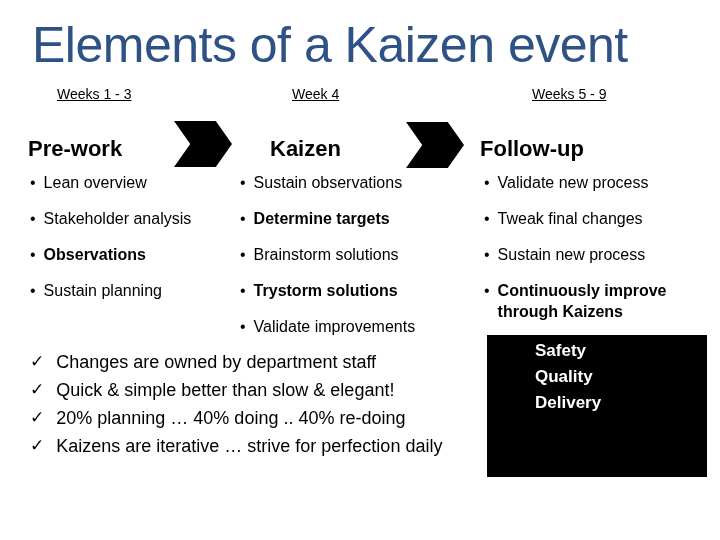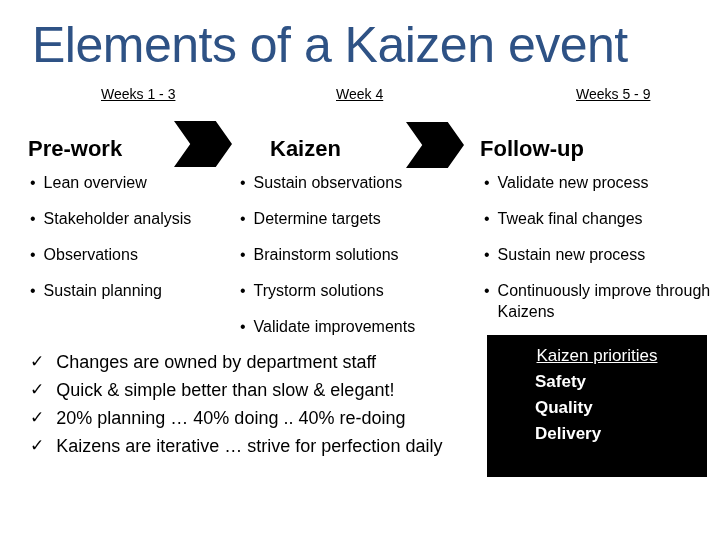--- a/index.html
+++ b/index.html
@@ -26,21 +26,20 @@
     letter-spacing: -0.5px;
     color: var(--title, #2e5285);
     white-space: nowrap;
   }
   .week-label {
     position: absolute;
     top: 86px;
     font-size: 14px;
     text-decoration: underline;
     white-space: nowrap;
-    margin-left: 44px;
   }
   .w1 { left: 57px; }
   .w2 { left: 292px; }
   .w3 { left: 532px; }
   .heading {
     position: absolute;
     top: 136px;
     margin: 0;
     font-size: 22px;
     font-weight: bold;
@@ -72,21 +71,21 @@
   .col3 { left: 484px; width: 228px; }
   .bullet {
     display: flex;
     gap: 8px;
     margin: 0 0 15px 0;
   }
   .bullet .glyph {
     flex: 0 0 auto;
     font-size: 16px;
   }
-  .b { font-weight: normal; }
+  .b { font-weight: bold; }
   .checks {
     position: absolute;
     left: 30px;
     top: 352px;
     margin: 0;
     padding: 0;
     list-style: none;
     font-size: 18px;
     line-height: 20px;
   }
@@ -216,19 +215,18 @@
       <span class="glyph">✓</span>
       <span>20% planning … 40% doing .. 40% re-doing</span>
     </li>
     <li>
       <span class="glyph">✓</span>
       <span>Kaizens are iterative … strive for perfection daily</span>
     </li>
   </ul>
 
   <div class="priorities">
-    <div class="pr-title">Kaizen priorities</div>
     <div class="pr-item">Safety</div>
     <div class="pr-item">Quality</div>
     <div class="pr-item">Delivery</div>
   </div>
 
 </div>
 
 </body></html>

